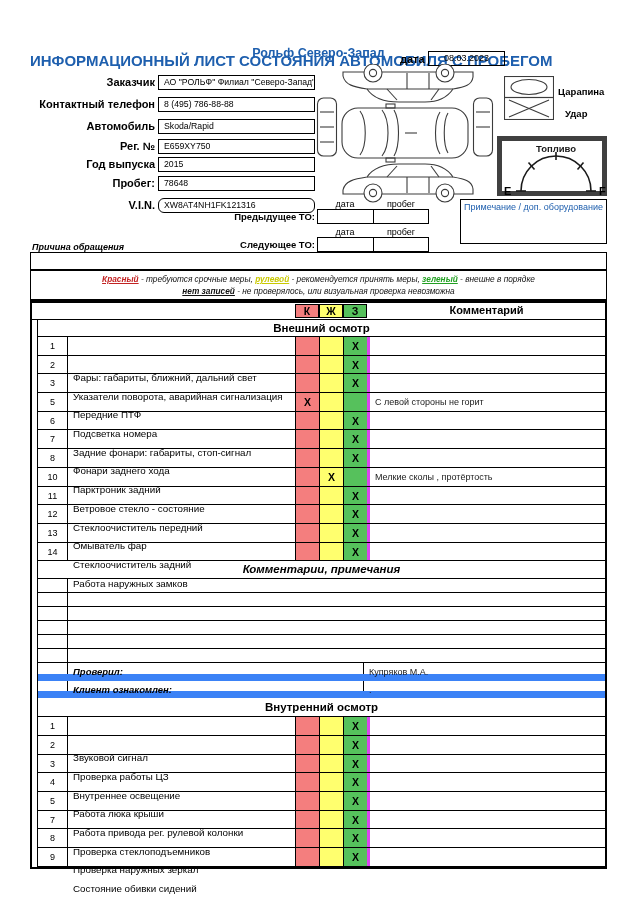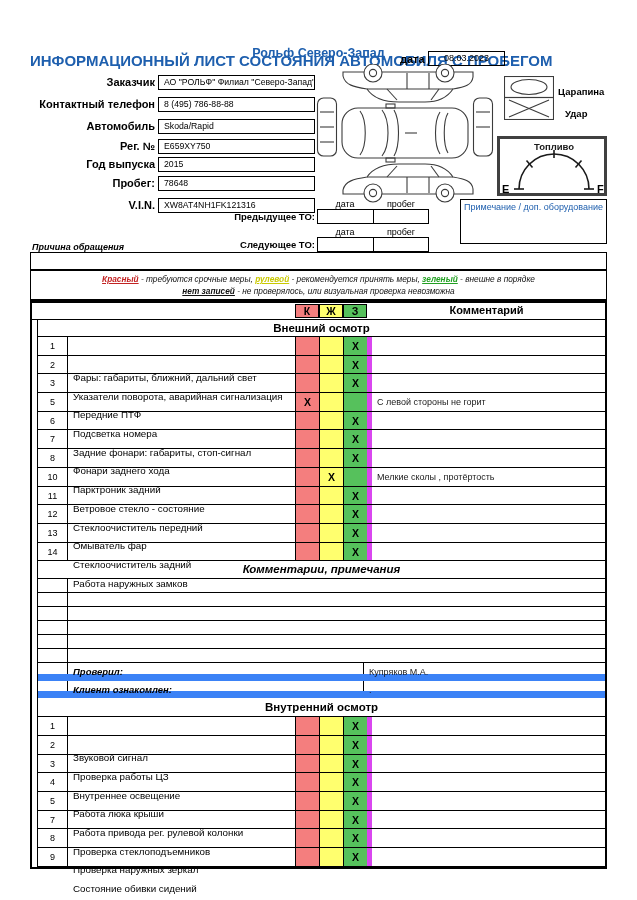--- a/index.html
+++ b/index.html
@@ -21,21 +21,21 @@
   .f-label { position:absolute; left:5px; width:150px; text-align:right;
     font-size:11px; font-weight:bold; }
   .f-box { position:absolute; left:158px; width:157px; height:15px;
     border:1px solid #000; }
   .f-val { font-size:8.7px; line-height:13px; padding-left:5px; white-space:nowrap; }
   
   .car { position:absolute; left:316px; top:64px; }
   .sym-box { position:absolute; left:504px; top:76px; }
   .sym-scratch-label { position:absolute; left:558px; top:86px; font-size:9.5px; font-weight:bold; }
   .sym-impact-label { position:absolute; left:565px; top:108px; font-size:9.5px; font-weight:bold; }
-  .fuel-box { position:absolute; left:497px; top:136px; width:110px; height:60px; border:3px solid #404040; }
+  .fuel-box { position:absolute; left:497px; top:136px; width:110px; height:60px; border:5px solid #404040; }
   .note-box { position:absolute; left:460px; top:199px; width:147px; height:45px; border:1px solid #000; }
   .note-box .t { font-size:9px; font-weight:normal; color:var(--blue); text-align:center; padding-top:2px; }
   
   .mini-lbl { position:absolute; width:56px; text-align:center; font-size:9px; }
   .to-label { position:absolute; width:140px; text-align:right; font-size:9.5px; font-weight:bold; }
   .to-boxes { position:absolute; left:317px; width:112px; height:15px; border:1px solid #000; display:flex; }
   .to-cell { flex:1; }
   .to-cell:first-child { border-right:1px solid #000; }
   
   .reason-label { position:absolute; left:32px; top:242px; font-size:9px; font-weight:bold; font-style:italic; }
@@ -69,21 +69,21 @@
   .row .num { position:absolute; left:0; top:0; bottom:0; width:30px;
     border-right:1px solid #000; text-align:center; font-size:9px; line-height:18px; }
   .row .name { position:absolute; left:31px; width:225px; font-size:9.8px;
     padding:3px 0 0 4px; white-space:nowrap; overflow:hidden;margin-top:32px; }
   .row .ck { position:absolute; top:0; bottom:0; width:24px; border-left:1px solid #000;
     text-align:center; font-size:10.5px; font-weight:bold; line-height:18px; }
   .row .ck.red { left:257px; background:var(--red); }
   .row .ck.yellow { left:281px; background:var(--yel); }
   .row .ck.green { left:305px; background:var(--grn); }
   .row .com { position:absolute; left:329px; right:0; top:0; bottom:0;
-    border-left:5px solid #d946ef; font-size:9px; color:#1a1a1a; padding:4px 0 0 5px; white-space:nowrap; }
+    border-left:3px solid #d946ef; font-size:9px; color:#1a1a1a; padding:4px 0 0 5px; white-space:nowrap; }
   .empty-row { position:relative; height:14px; border-bottom:1px solid #000; }
   .empty-row .num-div { position:absolute; left:0; top:0; bottom:0; width:30px; border-right:1px solid #000; }
   .sign-row { position:relative; height:17.5px; border-bottom:7px solid #3b82f6; }
   .sign-row .num-div { position:absolute; left:0; top:0; bottom:0; width:30px; border-right:1px solid #000; }
   .sign-label { position:absolute; left:35px; top:3px; font-size:9.5px; font-weight:bold; font-style:italic; }
   .sign-div { position:absolute; left:325px; top:0; bottom:0; border-left:1px solid #000; }
   .sign-value { position:absolute; left:331px; top:4px; font-size:9px; color:#1a1a1a; }
   svg text { font-family:"Liberation Sans", sans-serif; }
 </style>
 </head>
@@ -117,21 +117,21 @@
       </div>
       <div class="f-label" style="top: 158px;">Год выпуска</div>
       <div class="f-box" style="top: 157px;">
         <div class="f-val">2015</div>
       </div>
       <div class="f-label" style="top: 177px;">Пробег:</div>
       <div class="f-box" style="top: 176px;">
         <div class="f-val">78648</div>
       </div>
       <div class="f-label" style="top: 199px;">V.I.N.</div>
-      <div class="f-box" style="top: 198px;">
+      <div class="f-box" style="top: 198px; border-radius: 6px;">
         <div class="f-val">XW8AT4NH1FK121316</div>
       </div>
     </div>
 
   <svg class="car" width="178" height="140" viewBox="0 0 178 140">
     <g stroke="#3c3c3c" stroke-width="1.1" fill="none">
 
       <rect x="1.5" y="34" width="19" height="58" rx="6"></rect>
       <line x1="4" y1="48" x2="18" y2="48"></line>
         <line x1="4" y1="63" x2="18" y2="63"></line>

